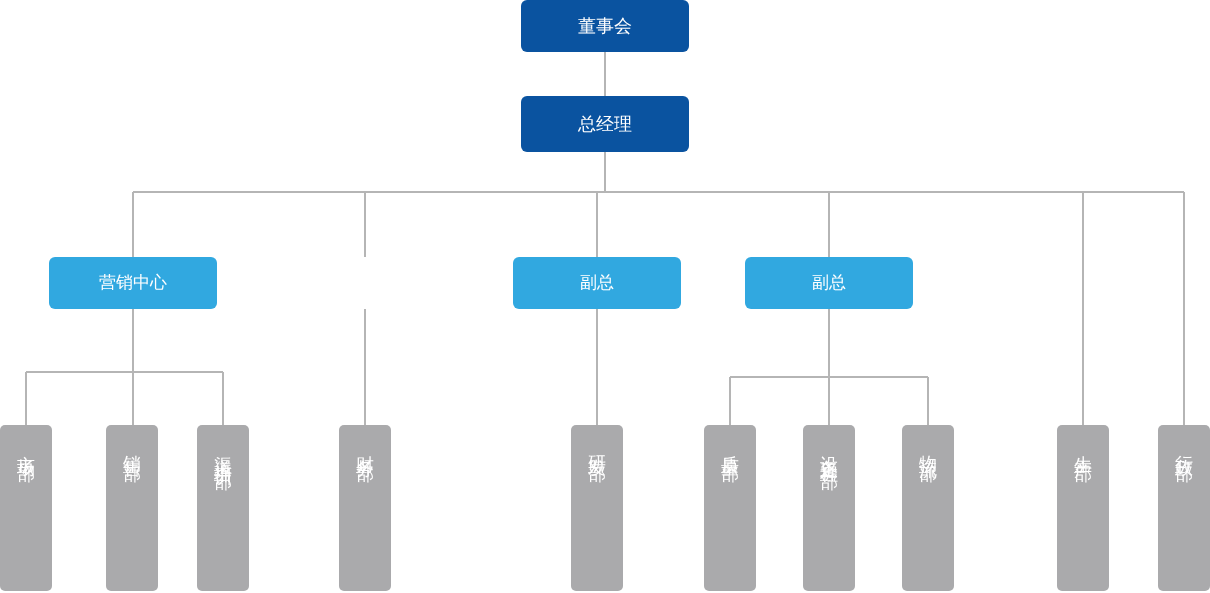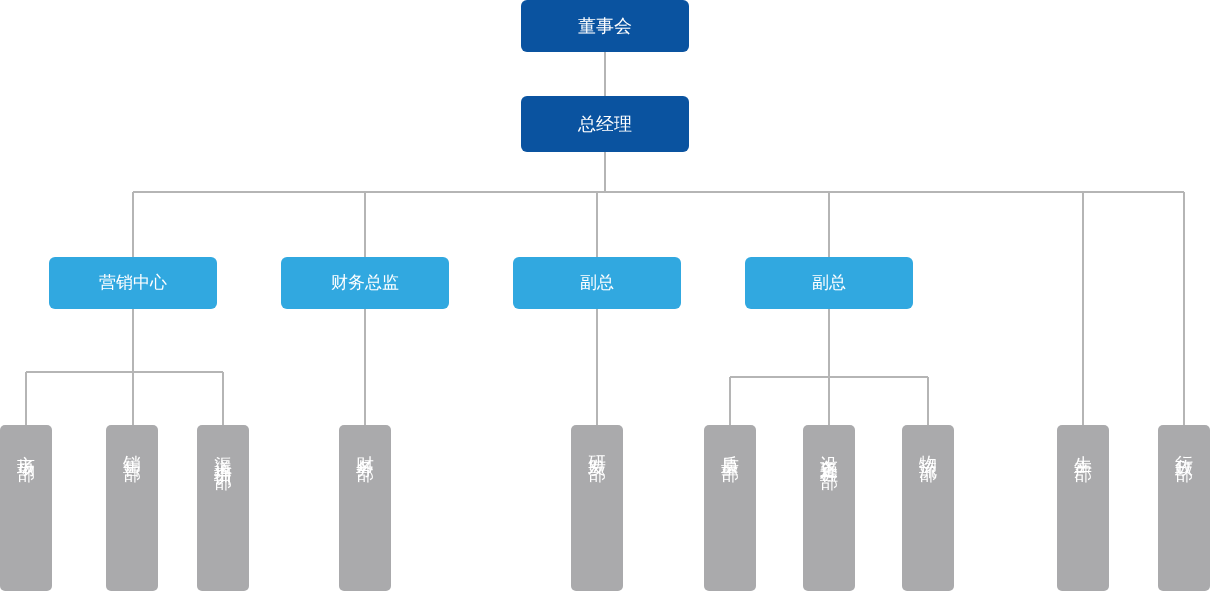--- a/index.html
+++ b/index.html
@@ -98,23 +98,20 @@
   </div>
 
   <div class="node exec" style="left:521px;top:96px;width:168px;height:56px;justify-content:center;">
     <span>总经理</span>
   </div>
 
   <div class="node mid" style="left:49px;top:257px;width:168px;height:52px;">
     <span>营销中心</span>
   </div>
 
-  <div class="node mid" style="left:281px;top:257px;width:168px;height:52px;">
-    <span>财务总监</span>
-  </div>
 
   <div class="node mid" style="left:513px;top:257px;width:168px;height:52px;">
     <span>副总</span>
   </div>
 
   <div class="node mid" style="left:745px;top:257px;width:168px;height:52px;">
     <span>副总</span>
   </div>
 
   <div class="node dept" style="left:0px;top:425px;width:52px;height:166px;">

